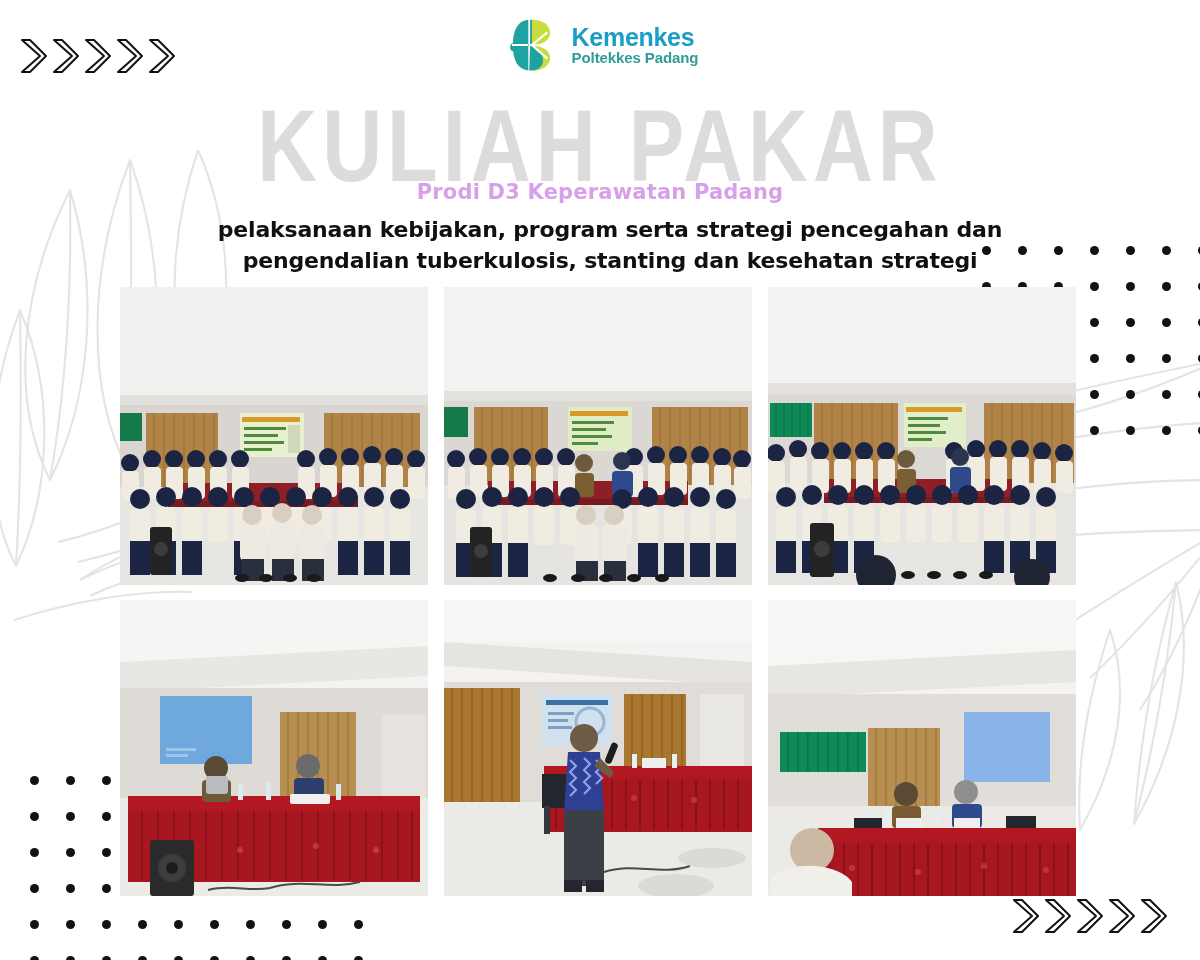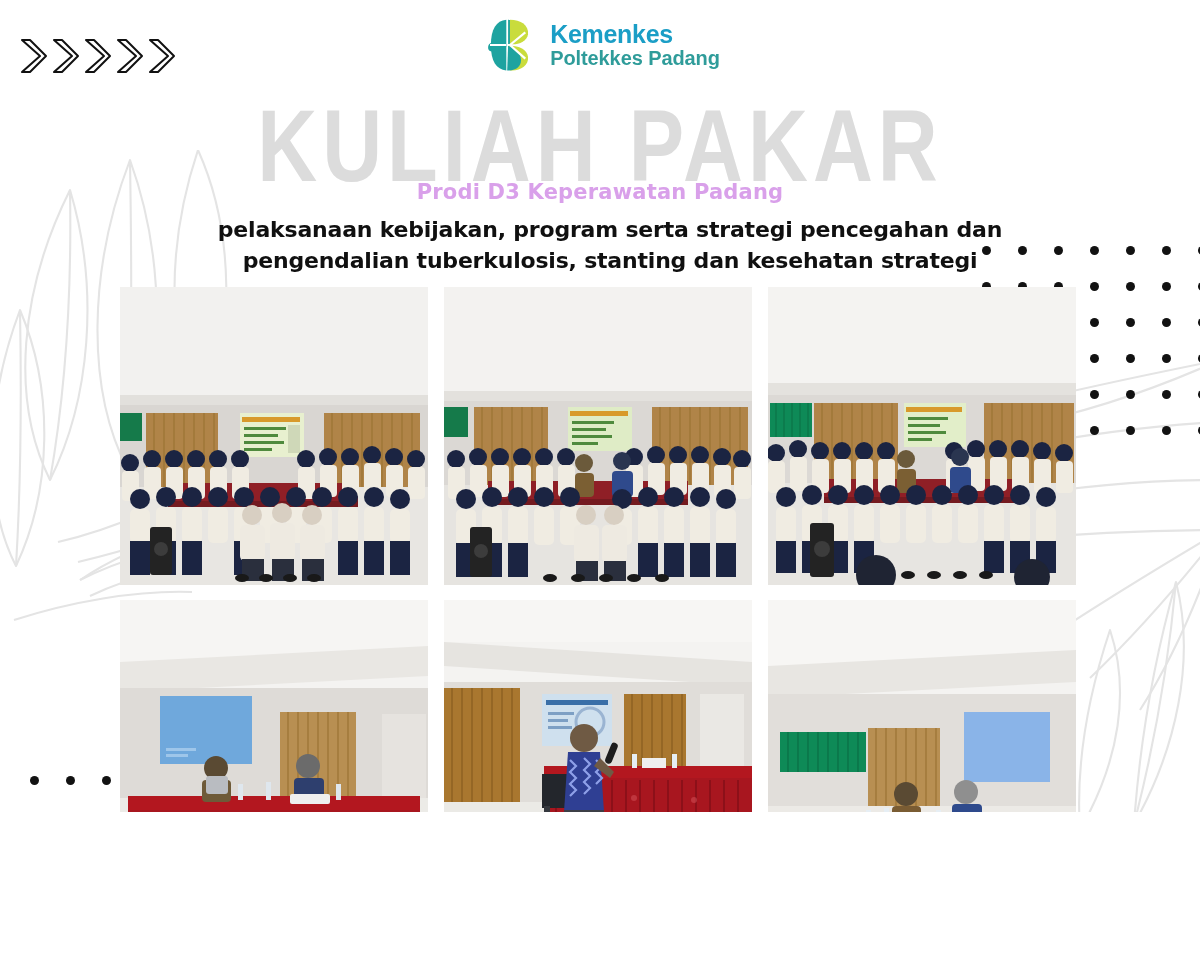--- a/index.html
+++ b/index.html
@@ -5,21 +5,21 @@
 <style>
   * { margin:0; padding:0; box-sizing:border-box; }
   html, body {
     width:1200px; height:960px;
     background:#ffffff;
     font-family:"Liberation Sans", sans-serif;
     overflow:hidden;
   }
   .poster {
     position:relative;
-    width:1200px; height:812px;
+    width:1200px; height:960px;
     background:#ffffff;
     overflow:hidden;
   }
 
   
   .leaf-layer {
     position:absolute; inset:0;
     pointer-events:none;
     z-index:0;
   }
@@ -58,21 +58,21 @@
     display:flex; justify-content:center; align-items:center;
     gap:12px; z-index:6;
   }
   .logo-mark { width:58px; height:58px; }
   .logo-text { line-height:1.02; }
   .logo-title {
     font-size:25px; font-weight:bold; color:#1b9ec6;
     letter-spacing:-0.3px;
   }
   .logo-sub {
-    font-size:20px; font-weight:bold; color:#2f9c9a;
+    font-size:15px; font-weight:bold; color:#2f9c9a;
     letter-spacing:-0.1px;
   }
 
   .main-title {
     position:absolute; left:0; right:0; top:88px;
     text-align:center;
     font-family:"Liberation Sans", sans-serif;
     font-size:83px; font-weight:bold;
     color:#dcdcdc;
     letter-spacing:5px;

